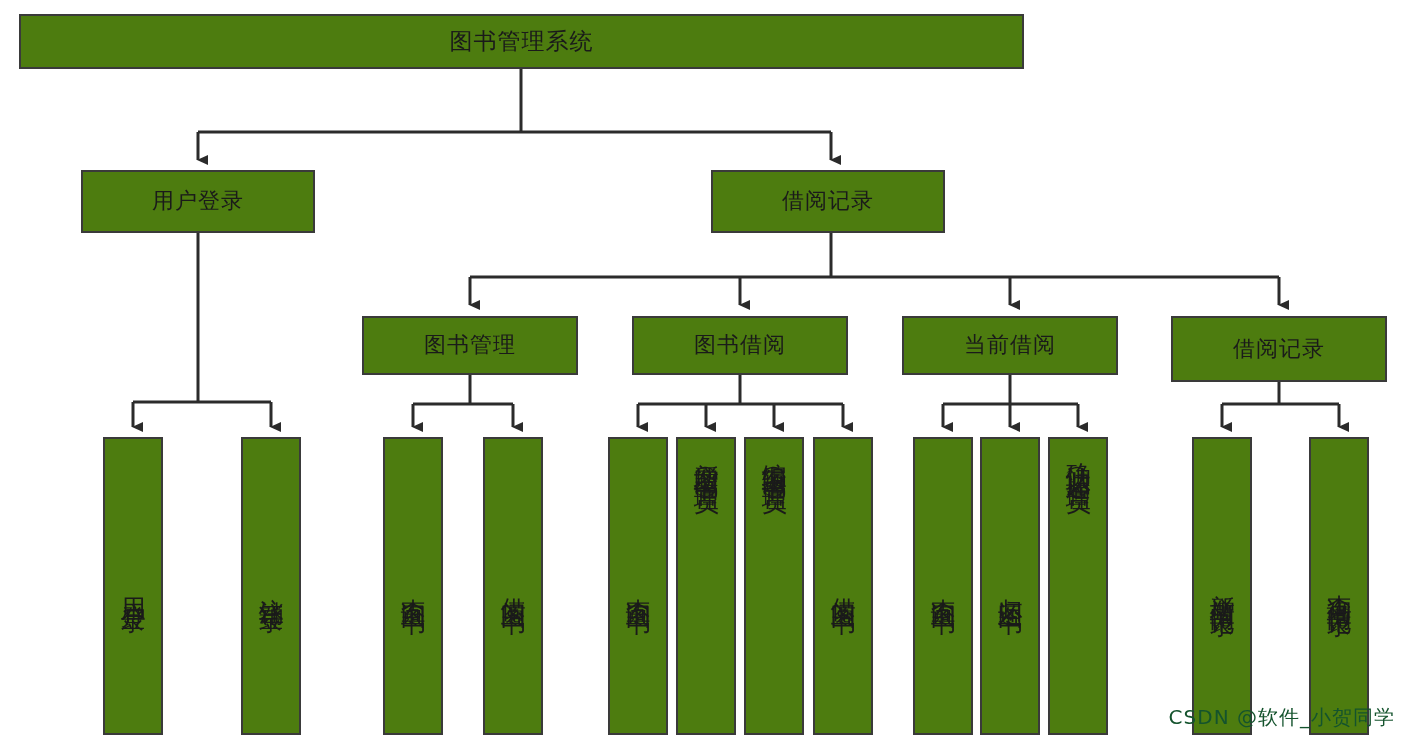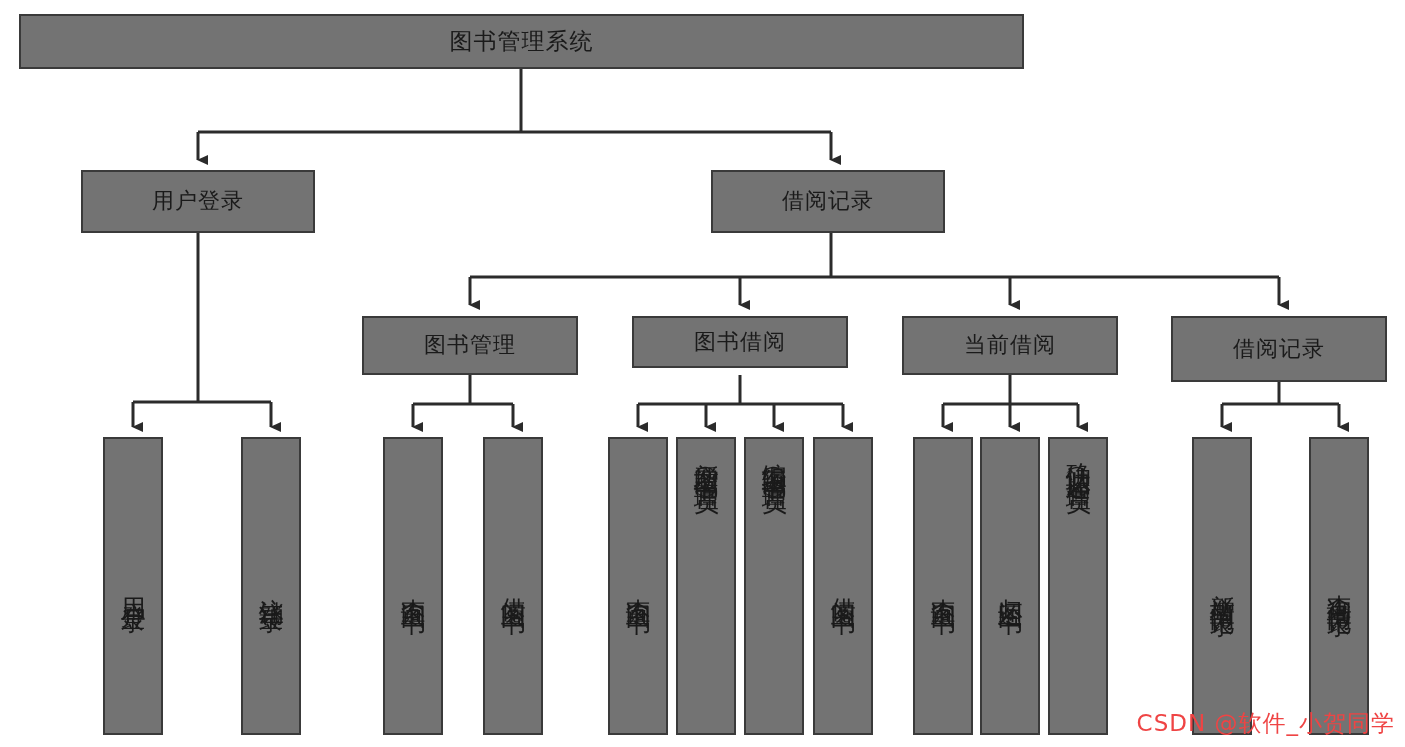--- a/index.html
+++ b/index.html
@@ -7,21 +7,21 @@
     width:1405px;height:747px;
     font-family:"DejaVu Sans","Liberation Sans",sans-serif;
     overflow:hidden;
   }
   #diagram{position:relative;width:1405px;height:747px;background:#ffffff;}
   svg#wires{position:absolute;left:0;top:0;width:1405px;height:747px;}
 
   .node{
     position:absolute;
     box-sizing:border-box;
-    background:#737373;
+    background:#4d7c0f;
     border:2px solid #3a3a3a;
     display:flex;
     align-items:center;
     justify-content:center;
     color:#1a1a1a;
     letter-spacing:1px;
   }
   .node .lbl{display:block;white-space:nowrap;}
 
   
@@ -39,23 +39,23 @@
   .node.v.topalign{justify-content:flex-start;}
   .node.v .lbl{
     font-size:25px;
     line-height:1.02;
     letter-spacing:4px;
     white-space:nowrap;
   }
 
   .watermark{
     position:absolute;
-    right:10px;bottom:8px;
-    font-size:23px;
-    color:#ef4444;
+    right:10px;bottom:16px;
+    font-size:20px;
+    color:#14532d;
     letter-spacing:1px;
     white-space:nowrap;
     pointer-events:none;
   }
 </style>
 </head>
 <body>
 
 <div id="diagram">
 
@@ -116,21 +116,21 @@
   <div class="node h" style="left:81px;top:170px;width:234px;height:63px;">
     <span class="lbl">用户登录</span>
   </div>
   <div class="node h" style="left:711px;top:170px;width:234px;height:63px;">
     <span class="lbl">借阅记录</span>
   </div>
 
   <div class="node h" style="left:362px;top:316px;width:216px;height:59px;">
     <span class="lbl">图书管理</span>
   </div>
-  <div class="node h" style="left:632px;top:316px;width:216px;height:52px;">
+  <div class="node h" style="left:632px;top:316px;width:216px;height:59px;">
     <span class="lbl">图书借阅</span>
   </div>
   <div class="node h" style="left:902px;top:316px;width:216px;height:59px;">
     <span class="lbl">当前借阅</span>
   </div>
   <div class="node h" style="left:1171px;top:316px;width:216px;height:66px;text-align:center;">
     <span class="lbl">借阅记录</span>
   </div>
 
   <div class="node v" style="left:103px;top:437px;width:60px;height:298px;">

